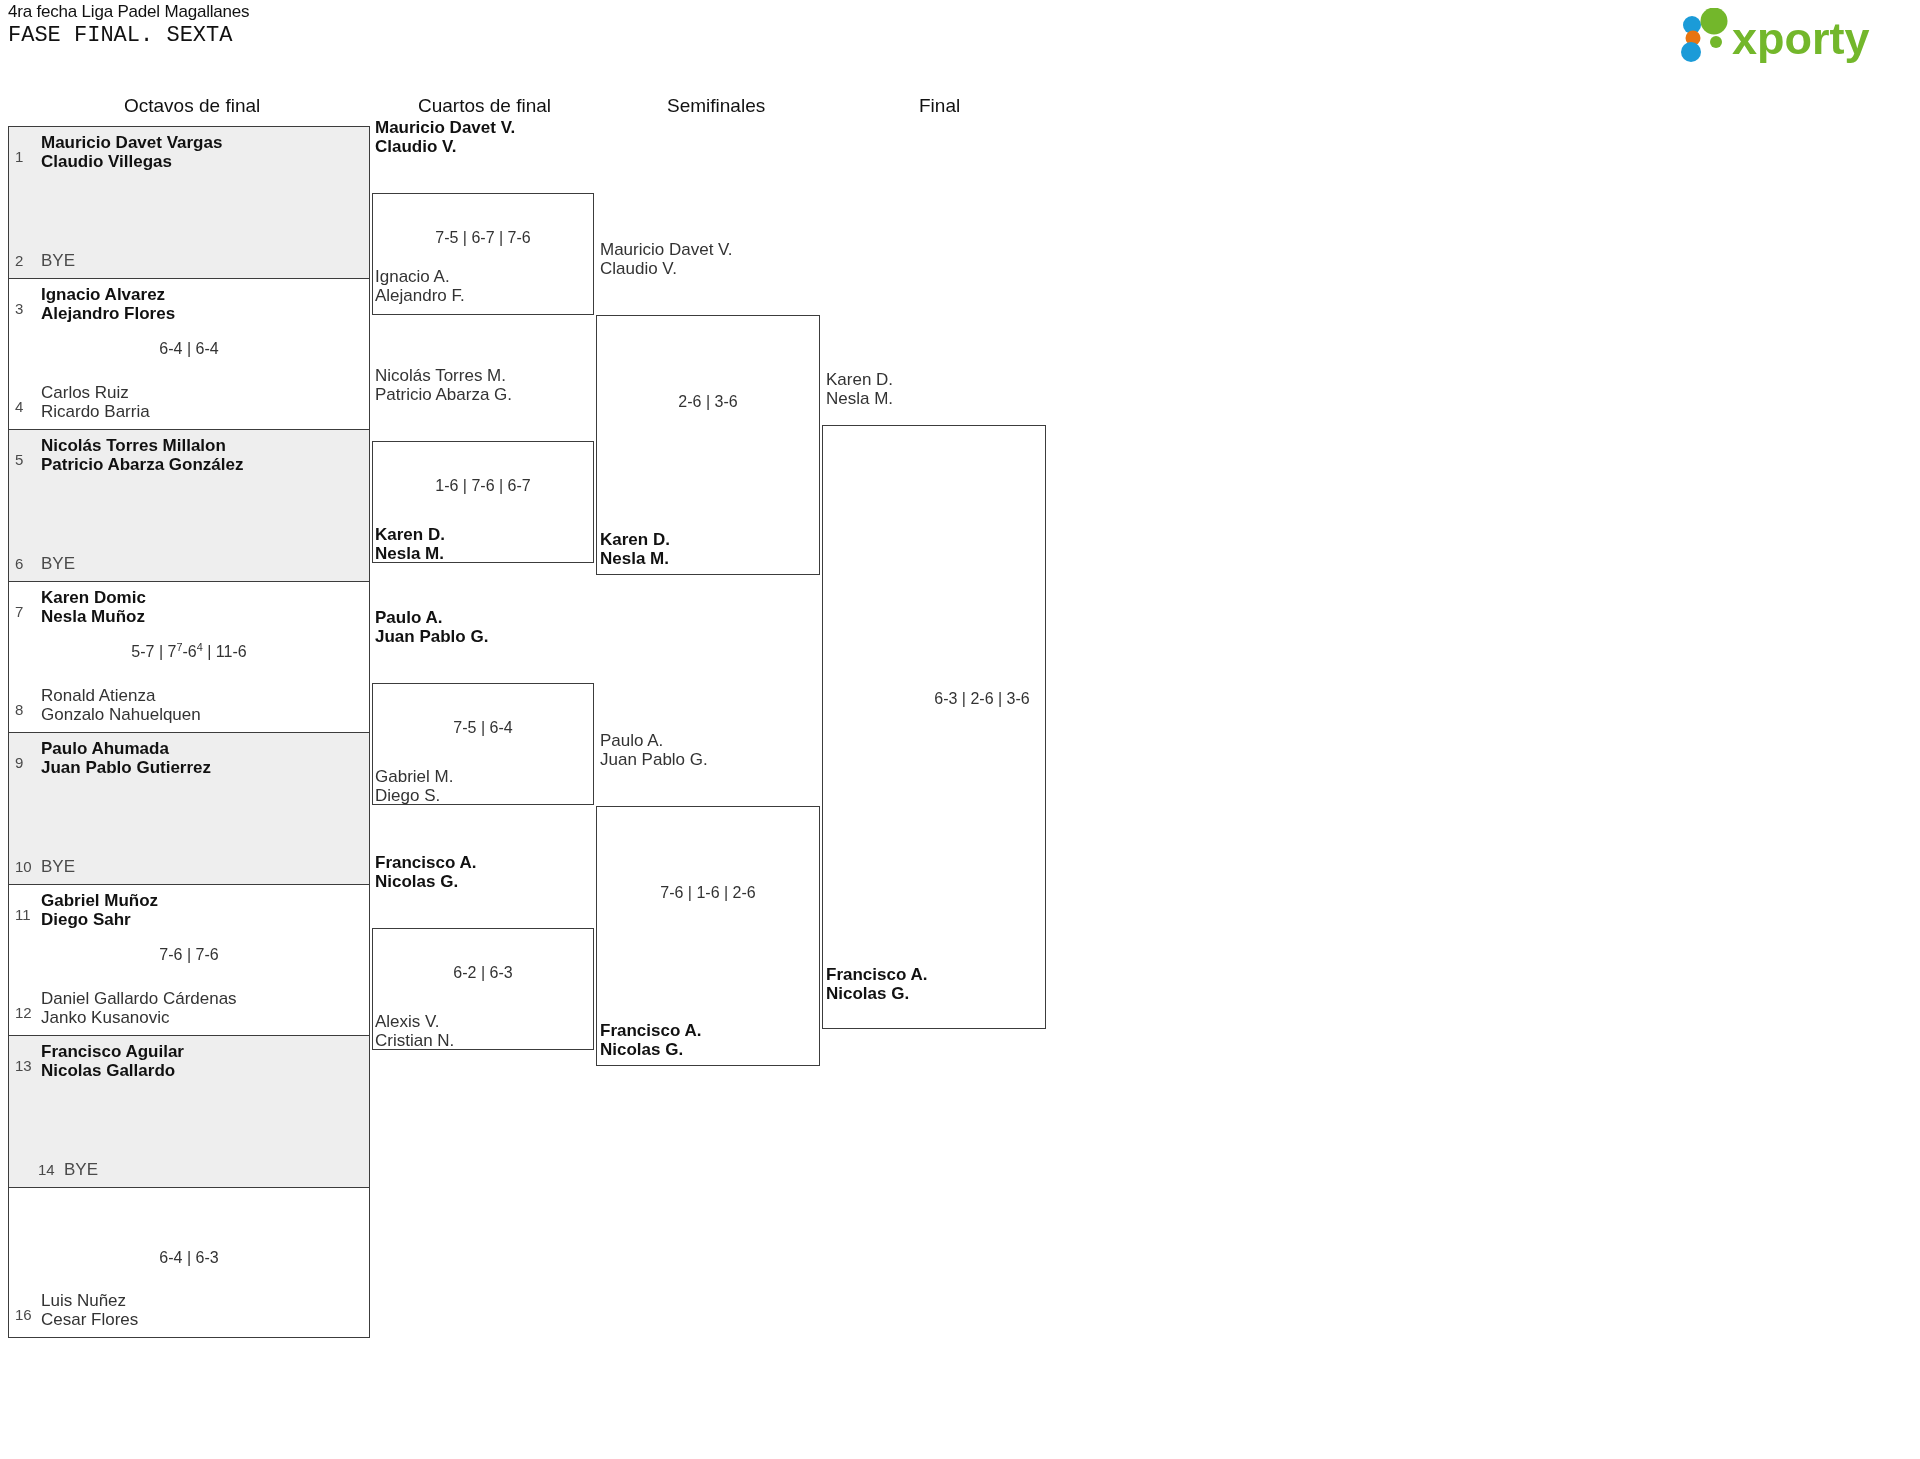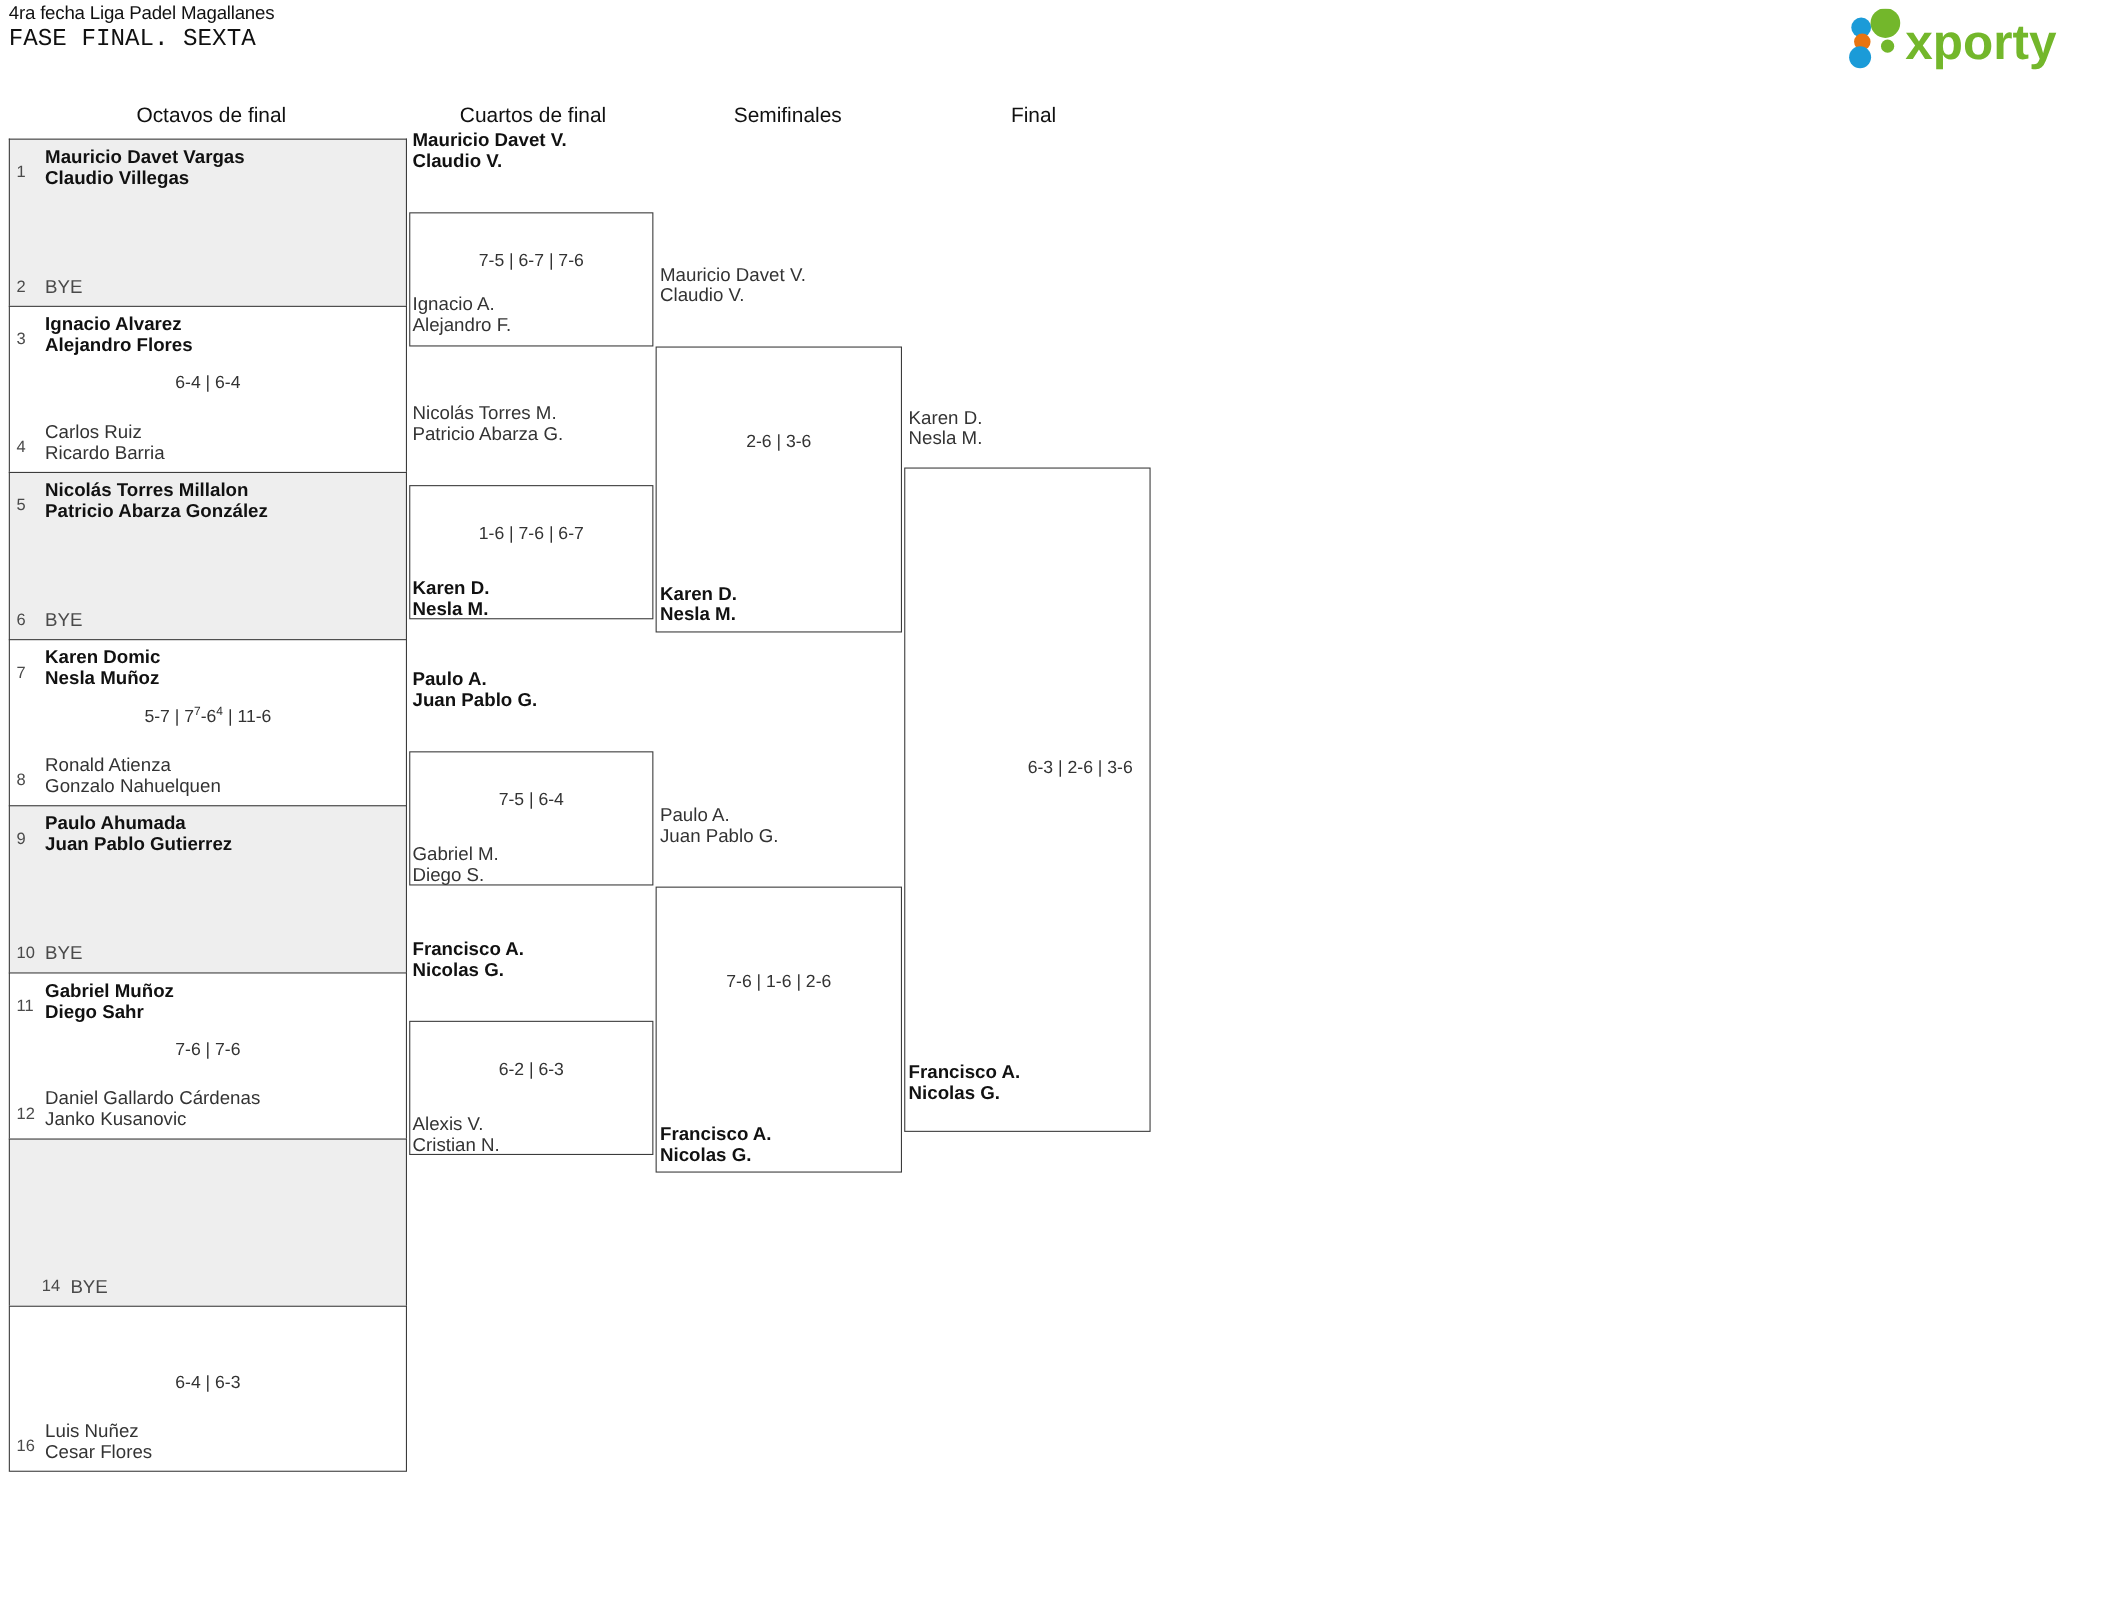--- a/index.html
+++ b/index.html
@@ -291,20 +291,24 @@
         <span class="seed">11</span>
         <div class="names winner">Gabriel Muñoz<br>Diego Sahr</div>
       </div>
       <div class="r16-slot bottom">
         <span class="seed">12</span>
         <div class="names">Daniel Gallardo Cárdenas<br>Janko Kusanovic</div>
       </div>
     </div>
     <div class="r16-score" style="top: 945.5px; left: 8px; width: 362px;">7-6 | 7-6</div>
     <div class="r16-pair shaded" style="top: 1035px; height: 151.5px;">
+      <div class="r16-slot top">
+        <span class="seed">13</span>
+        <div class="names winner">Francisco Aguilar<br>Nicolas Gallardo</div>
+      </div>
       <div class="r16-slot bottom bye">
         <span class="seed" style="padding-top: 0px; margin-left: 23px;">14</span>
         <div class="names bye">BYE</div>
       </div>
     </div>
     <div class="r16-pair last" style="top: 1186.5px; height: 151.5px;">
       <div class="r16-slot bottom">
         <span class="seed">16</span>
         <div class="names">Luis Nuñez<br>Cesar Flores</div>
       </div>

